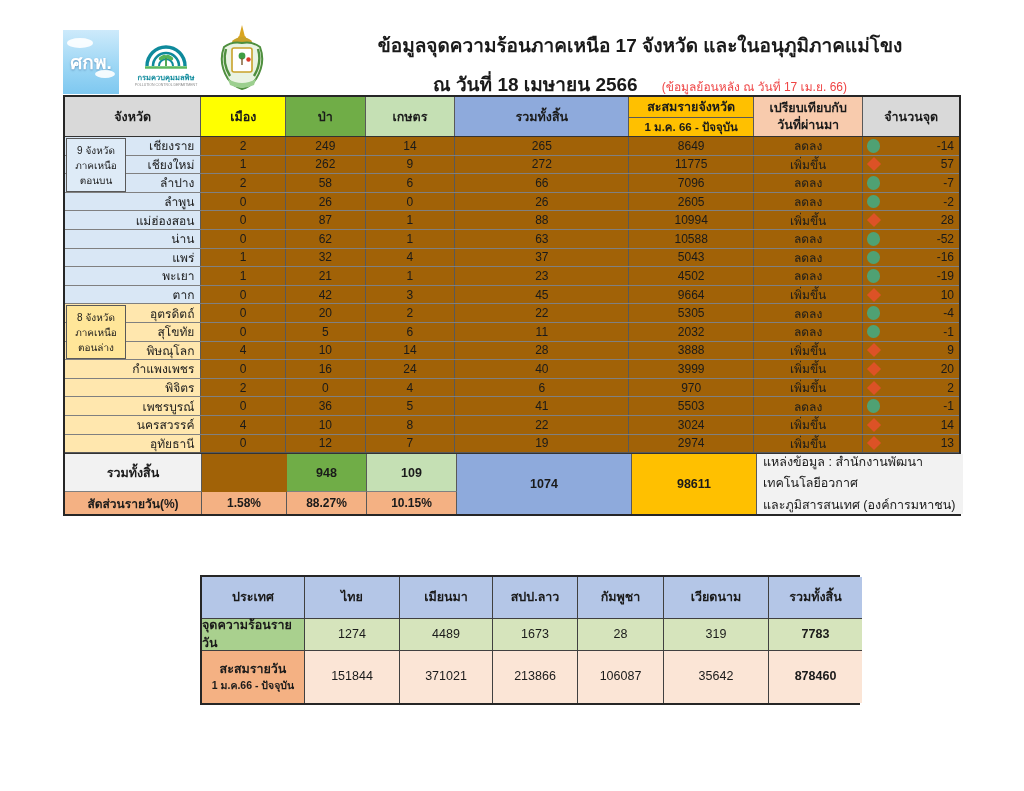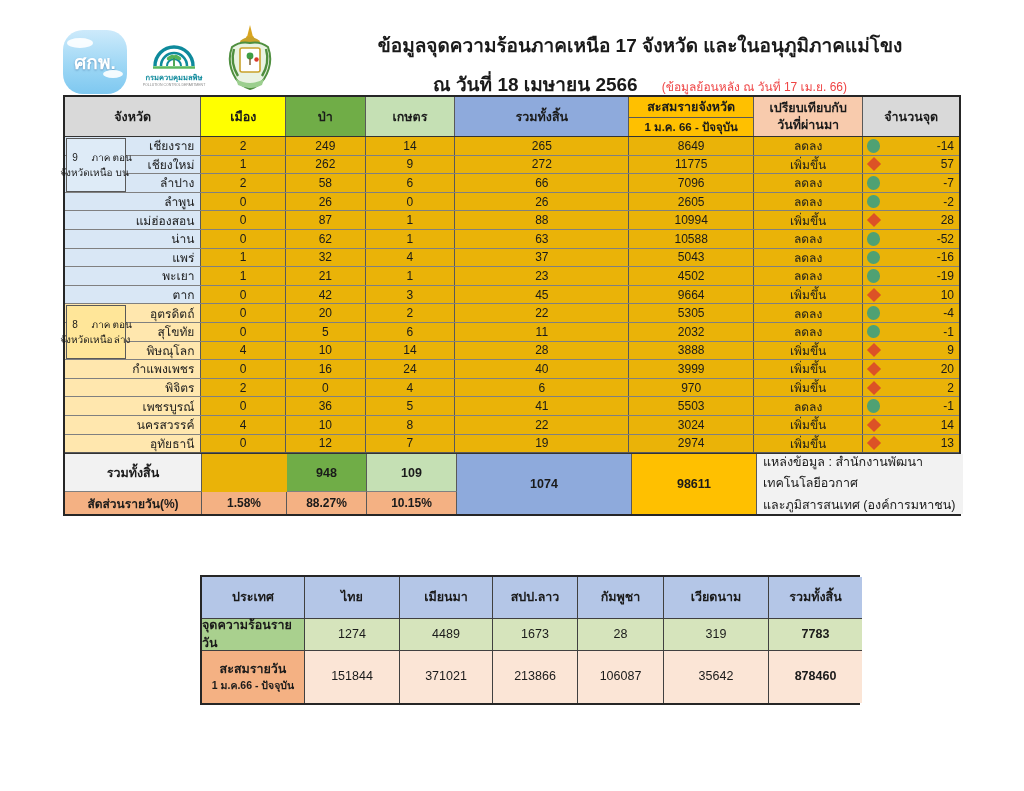--- a/index.html
+++ b/index.html
@@ -2,39 +2,39 @@
 <html><head>
 <meta charset="utf-8">
 <style>
   * { margin:0; padding:0; box-sizing:border-box; }
   html,body { width:1024px; height:791px; background:#ffffff;
     font-family:"Liberation Sans","DejaVu Sans",sans-serif; color:#1a1a1a; }
   #page { position:relative; width:1024px; height:791px; background:#fff; overflow:hidden; }
 
   
   #logos { position:absolute; left:63px; top:22px; display:flex; gap:12px; align-items:flex-end; }
-  .logo1 { width:64px; height:64px; border-radius:20px;
+  .logo1 { width:56px; height:64px; border-radius:0;
     background:linear-gradient(180deg,#cdeafb 0%,#9ed7f5 55%,#7ec8f0 100%);
     position:relative; display:flex; align-items:center; justify-content:center; }
   .logo1 .cloud { position:absolute; background:#ffffff; border-radius:50%; opacity:.9; }
   .logo1 .c1 { width:26px; height:10px; left:4px; top:8px; }
   .logo1 .c2 { width:20px; height:8px; right:4px; top:40px; }
   .logo1 .txt { color:#ffffff; font-weight:bold; font-size:19px; text-shadow:0 1px 2px rgba(40,90,140,.55); }
   .logo2 { width:70px; height:70px; background:#fff; display:flex; flex-direction:column; align-items:center; justify-content:flex-start; }
   .logo2 .pcd-name { font-size:7.5px; font-weight:bold; color:#0e8a9c; white-space:nowrap; margin-top:1px; }
   .logo2 .pcd-sub { font-size:3.5px; color:#888; white-space:nowrap; }
   .logo3 { width:58px; height:72px; display:flex; align-items:center; justify-content:center; }
 
   #title-block { position:absolute; left:290px; top:30px; width:700px; text-align:center; }
   #title-line1 { font-size:19px; font-weight:bold; }
   #title-line2 { margin-top:9px; font-size:19px; font-weight:bold; display:flex; justify-content:center; align-items:baseline; gap:24px; }
   #title-note { font-size:12px; font-weight:normal; color:#ef4444; }
 
   
-  #ptable { position:absolute; left:63px; top:95px; width:898px; border:2px solid #262626; background:#eab308; }
+  #ptable { position:absolute; left:63px; top:95px; width:898px; border:2px solid #262626; background:#a16207; }
   .cell { border-right:1px solid #595959; display:flex; align-items:center; justify-content:center;
     font-size:12px; overflow:hidden; }
   .cell:last-child { border-right:none; }
   .c-prov { width:137px; } .c-urban { width:85px; } .c-forest { width:80px; }
   .c-agri { width:90px; } .c-total { width:175px; } .c-cum { width:125px; }
   .c-comp { width:110px; } .c-pts { width:96px; }
 
   #phead { display:flex; height:40px; border-bottom:1.5px solid #333; }
   #phead .cell { font-weight:bold; font-size:12.5px; flex-direction:column; justify-content:center; }
   .h-prov { background:#d9d9d9; } .h-urban { background:#ffff00; } .h-forest { background:#70ad47; }
@@ -49,21 +49,21 @@
   .trow:last-child { border-bottom:1px solid #595959; }
   .trow .prov { justify-content:flex-end; padding-right:6px; }
   .prov.upper { background:#d9e7f5; }
   .prov.lower { background:#ffe7ae; }
   .c-pts.pts { justify-content:space-between; padding:0 5px 0 4px; }
   .t-icon { flex:0 0 auto; }
   .icon-down { width:13px; height:13.5px; border-radius:50%; background:#4fa173; }
   .icon-up { width:10px; height:10px; background:#dc5226; transform:rotate(45deg); margin-left:2px; }
 
   .region-box { position:absolute; left:1px; width:60px; height:54px; border:1px solid #595959;
-    display:flex; flex-direction:row; align-items:center; justify-content:center;
+    display:flex; flex-direction:column; align-items:center; justify-content:center;
     font-size:10px; line-height:1.5; text-align:center; z-index:5; }
   #region-box-upper { top:41px; background:#deebf7; }
   #region-box-lower { top:208px; background:#ffe699; }
 
   #psummary { display:grid; grid-template-columns:137px 85px 80px 90px 175px 125px 206px;
     grid-template-rows:38px 22px; border-top:1px solid #333; }
   #psummary > div { border-right:1px solid #595959; border-bottom:1px solid #808080;
     display:flex; align-items:center; justify-content:center; font-weight:bold; font-size:12.5px; }
   #psummary > div:nth-child(7n), #psummary .note-box, #psummary .span2.last { border-right:none; }
   #psummary .r2 { border-bottom:none; font-size:12px; }

